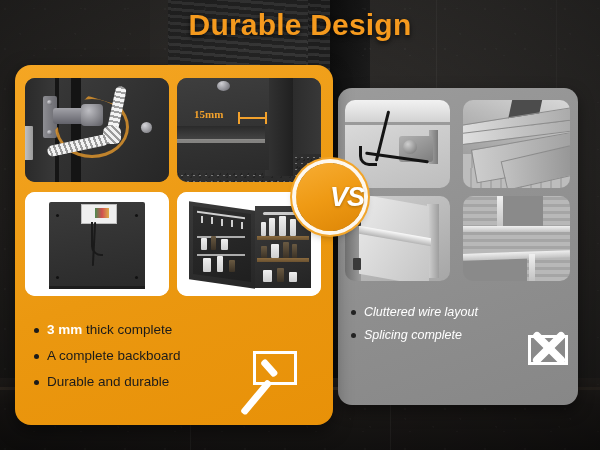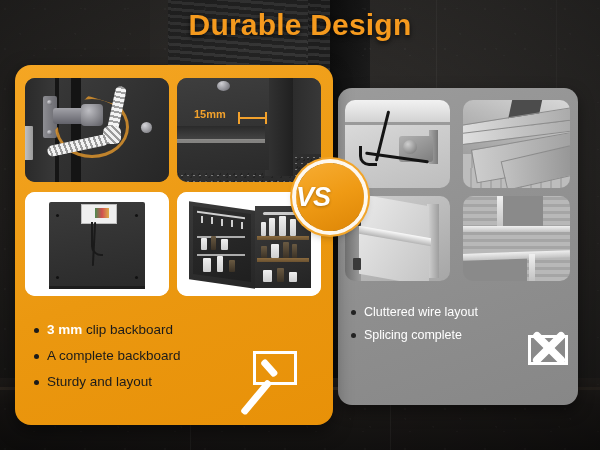--- a/index.html
+++ b/index.html
@@ -133,21 +133,21 @@
                      radial-gradient(circle at 60% 70%, rgba(0,0,0,.2) 0 1px, transparent 1px),
                      radial-gradient(circle at 85% 25%, rgba(255,255,255,.35) 0 1px, transparent 1px);
     background-size:7px 7px,9px 9px,6px 6px; }
   .p2 .cab-face { position:absolute; left:0; top:0; width:92px; height:92px; background:linear-gradient(170deg,#3e3e3e,#2b2b2b); }
   .p2 .cab-side { position:absolute; left:88px; top:0; width:28px; height:98px; background:linear-gradient(90deg,#343434,#202020); }
   .p2 .cab-right { position:absolute; left:116px; top:0; width:28px; height:76px; background:linear-gradient(90deg,#2c2c2c,#383838); }
   .p2 .shelf { position:absolute; left:0; top:48px; width:88px; height:14px; background:linear-gradient(180deg,#2a2a2a,#454545); }
   .p2 .shelf-lip { position:absolute; left:0; top:61px; width:88px; height:4px; background:#c9c7c2; opacity:.55; }
   .p2 .screwtop { position:absolute; left:40px; top:3px; width:13px; height:10px; border-radius:50%;
     background:radial-gradient(circle at 35% 25%,#cfcfd4,#5f5f66); }
-  .p2 .mm-label { position:absolute; left:17px; top:30px; font-size:11px; font-weight:bold; color:#f2a12c; }
+  .p2 .mm-label { position:absolute; left:17px; top:30px; font-size:11px; font-weight:bold; color:#f2a12c;font-family:Liberation Serif, serif; }
   .p2 .mm-line { position:absolute; left:62px; top:39px; width:28px; height:2px; background:#f2a12c; }
   .p2 .mm-cap-l { position:absolute; left:61px; top:34px; width:2px; height:12px; background:#f2a12c; }
   .p2 .mm-cap-r { position:absolute; left:88px; top:34px; width:2px; height:12px; background:#f2a12c; }
 
   
   .p3 { position:absolute; inset:0; background:#fff; }
   .p3 .back { position:absolute; left:24px; top:10px; width:96px; height:86px;
     background:linear-gradient(170deg,#3b3b3b,#2a2a2a); border-radius:2px; }
   .p3 .cut { position:absolute; left:56px; top:12px; width:36px; height:20px;
     background:#efefef; border:1px solid #bdbdbd; }
@@ -227,35 +227,35 @@
   .g4 .dark { position:absolute; background:#8a8a8a; }
   .g4 .d1 { left:40px; top:0; width:40px; height:30px; }
   .g4 .d2 { left:0; top:62px; width:64px; height:23px; }
 
   
   .vs {
     position:absolute; left:296px; top:163px; width:68px; height:68px;
     border-radius:50%;
     background:linear-gradient(160deg,#f7ad33 0%,#ef9a14 50%,#dd8606 100%);
     box-shadow:0 0 0 4px rgba(255,255,255,.92), 0 0 0 6px #f2a52a, 0 4px 10px rgba(0,0,0,.45);
-    display:flex; align-items:center; justify-content:flex-start;
+    display:flex; align-items:center; justify-content:flex-end;
     z-index:7;
   }
   .vs span {
     font-size:27px; font-weight:bold; color:#fff; font-style:italic;
     letter-spacing:-1px; text-shadow:0 1px 3px rgba(0,0,0,.28);
   }
 
   
   .list { position:absolute; z-index:5; }
   .list-left { left:34px; top:322px; width:225px; }
   .list-right { left:351px; top:304px; width:175px; }
   .li { display:flex; align-items:flex-start; }
   .list-left .li { margin-bottom:10px; }
-  .list-right .li { margin-bottom:7px; }
+  .list-right .li { margin-bottom:7px;font-style:italic; }
   .dot { width:5px; height:5px; border-radius:50%; flex:0 0 5px; margin-top:6px; margin-right:8px; }
   .list-left .dot { background:#1b1b1b; }
   .list-right .dot { background:#222; }
   .li-text { font-size:13.5px; line-height:16px; }
   .list-left .li-text { color:#1b1b1b; }
   .list-right .li-text { color:#fff; font-size:12.5px; }
   .hl { color:#fff; font-weight:bold; }
 
   
   .mark { position:absolute; z-index:6; }
@@ -385,29 +385,29 @@
     <div class="bottle" style="left:44px;top:47px;width:7px;height:11px"></div>
     <div class="bottle" style="left:26px;top:66px;width:8px;height:14px"></div>
     <div class="bottle" style="left:40px;top:64px;width:6px;height:16px"></div>
     <div class="bottle dark" style="left:52px;top:68px;width:6px;height:12px"></div>
   </div>
 </div>
 
 <div class="list list-left">
   <div class="li">
     <span class="dot"></span>
-    <span class="li-text"><span class="hl">3 mm</span><span> clip backboard</span></span>
+    <span class="li-text"><span class="hl">3 mm</span><span> thick complete</span></span>
   </div>
   <div class="li">
     <span class="dot"></span>
     <span class="li-text">A complete backboard</span>
   </div>
   <div class="li">
     <span class="dot"></span>
-    <span class="li-text">Sturdy and layout</span>
+    <span class="li-text">Durable and durable</span>
   </div>
 </div>
 
 <div class="mark check">
   <div class="box"></div>
   <div class="tick">
       <i class="s"></i>
       <i class="l"></i>
     </div>
 </div>

